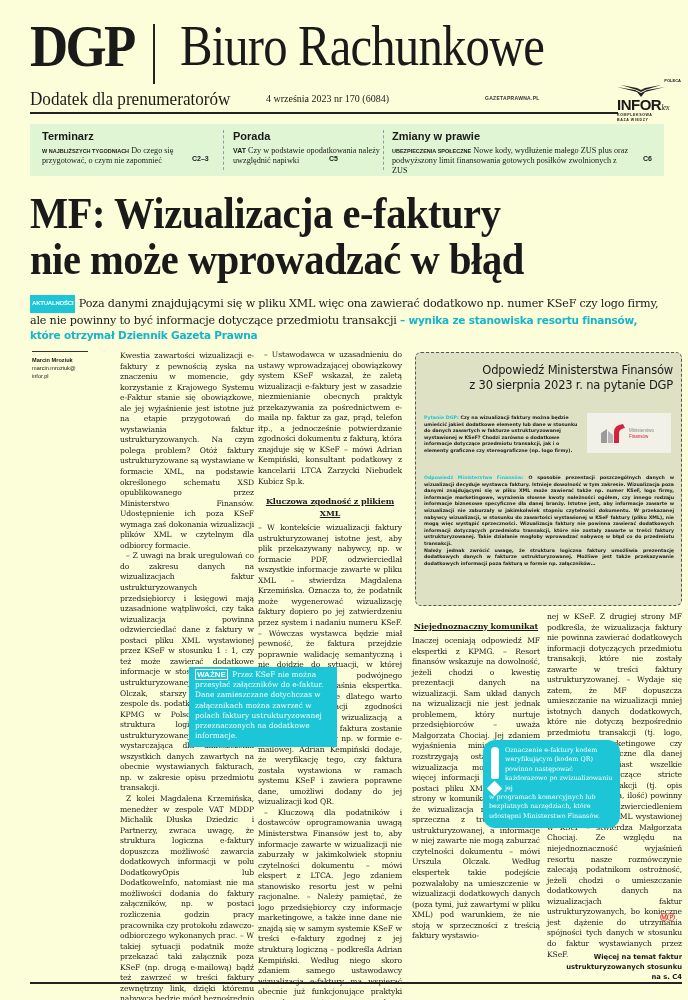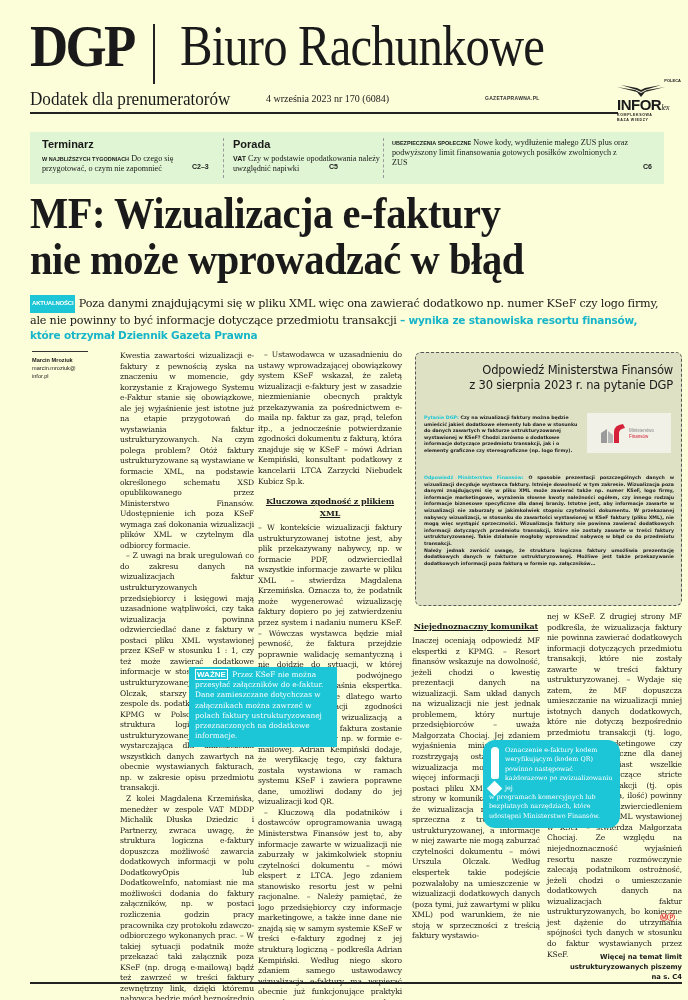--- a/index.html
+++ b/index.html
@@ -18,21 +18,21 @@
   .mh-rule { position: absolute; left: 30px; top: 112px; width: 588px; height: 2px; background: #222; }
 
   .infor { position: absolute; left: 615px; top: 72px; width: 70px; height: 50px; }
   .infor .poleca { position: absolute; right: 4px; top: 6px; font-family: "Liberation Sans", sans-serif; font-size: 4px; font-weight: bold; }
   .infor .bird { position: absolute; left: 2px; top: 12px; width: 48px; height: 14px; }
   .infor .brand { position: absolute; left: 2px; top: 24px; font-family: "Liberation Sans", sans-serif; font-weight: bold; font-size: 15px; letter-spacing: -0.5px; }
   .infor .lex { font-family: "Liberation Serif", serif; font-style: italic; font-weight: normal; font-size: 8px; }
   .infor .tag { position: absolute; left: 2px; top: 41px; font-family: "Liberation Sans", sans-serif; font-size: 3.6px; font-weight: bold; letter-spacing: 0.6px; line-height: 4.5px; }
 
   
-  .teasers { position: absolute; left: 30px; top: 132px; width: 634px; height: 52px; background: #dff5d3; }
+  .teasers { position: absolute; left: 30px; top: 124px; width: 634px; height: 52px; background: #dff5d3; }
   .teaser { position: absolute; top: 6px; }
   .teaser h3 { font-family: "Liberation Sans", sans-serif; font-weight: bold; font-size: 11px; margin-bottom: 4px; }
   .teaser p { font-family: "Liberation Serif", serif; font-size: 8.2px; line-height: 10px; }
   .teaser .kick { font-family: "Liberation Sans", sans-serif; font-weight: bold; font-size: 5.5px; text-transform: uppercase; }
   .teaser .ref { font-family: "Liberation Sans", sans-serif; font-weight: bold; font-size: 7px; position: absolute; }
   .t1 { left: 12px; width: 175px; }
   .t2 { left: 203px; width: 150px; }
   .t3 { left: 362px; width: 260px; }
   .tdiv { position: absolute; top: 6px; width: 0; height: 40px; border-left: 1px dashed #999; }
 
@@ -117,20 +117,21 @@
     <span class="ref" style="left:150px; top:25px;">C2–3</span>
   </div>
   <div class="tdiv" style="left:193px;"></div>
   <div class="teaser t2">
     <h3>Porada</h3>
     <p><span class="kick" style="font-size:7px;">VAT</span> <span>Czy w podstawie opodatkowania należy uwzględnić napiwki</span></p>
     <span class="ref" style="left:96px; top:25px;">C5</span>
   </div>
   <div class="tdiv" style="left:353px;"></div>
   <div class="teaser t3">
+    <h3>Zmiany w prawie</h3>
     <p style="width:240px;"><span class="kick">Ubezpieczenia społeczne</span> <span>Nowe kody, wydłużenie małego ZUS plus oraz podwyższony limit finansowania gotowych posiłków zwolnionych z ZUS</span></p>
     <span class="ref" style="left:251px; top:25px;">C6</span>
   </div>
 </section>
 
 <h1 class="headline">
   <div>MF: Wizualizacja e-faktury</div>
   <div>nie może wprowadzać w błąd</div>
 </h1>
 
@@ -203,14 +204,14 @@
 </div>
 
 <div class="qr">
   <span class="bang"></span>
   <span class="dot"></span>
   <div class="indent">Oznaczenie e-faktury kodem weryfikującym (kodem QR) powinno następować każdorazowo po zwizualizowaniu jej</div>
   <div>w programach komercyjnych lub bezpłatnych narzędziach, które udostępni Ministerstwo Finansów.</div>
 </div>
 
 <span class="endmark">ⓂⓅ</span>
-<div class="more">Więcej na temat limit ustrukturyzowanych piszemy na s. C4</div>
+<div class="more">Więcej na temat faktur ustrukturyzowanych stosunku na s. C4</div>
 <div class="footrule"></div>
 
 </body></html>

